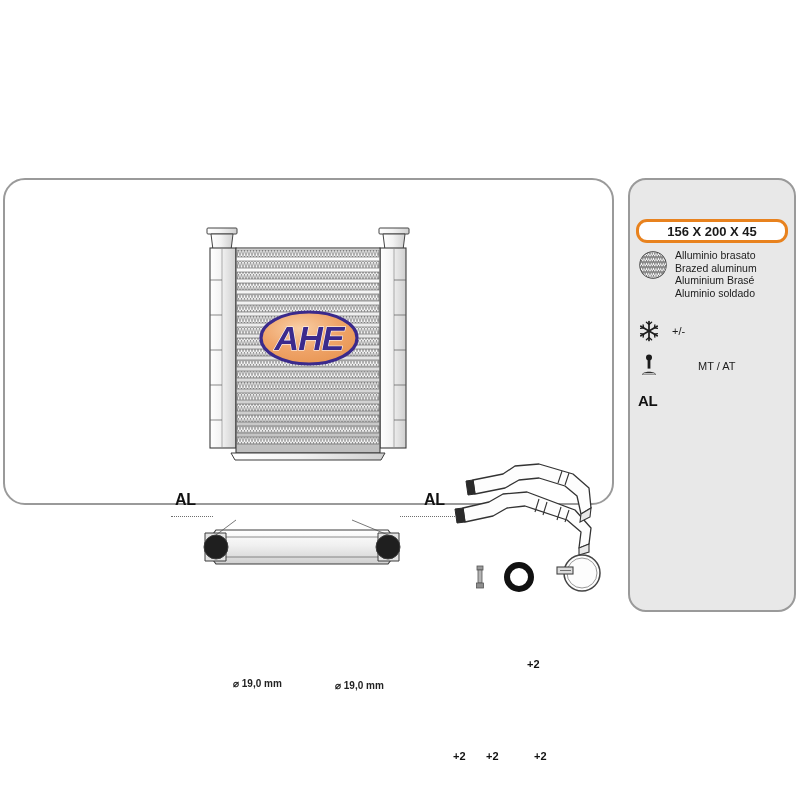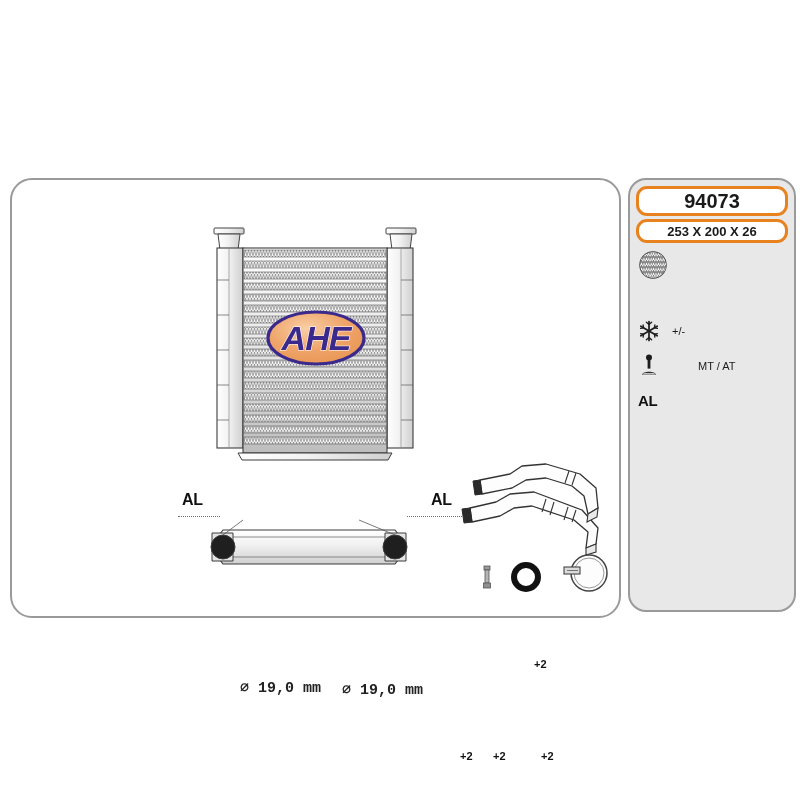--- a/index.html
+++ b/index.html
@@ -11,24 +11,24 @@
     width: 800px;
     height: 800px;
     position: relative;
     font-family: "Liberation Sans", sans-serif;
     overflow: hidden;
   }
 
   
   #main-panel {
     position: absolute;
-    left: 10px;
+    left: 3px;
     top: 178px;
     width: 611px;
-    height: 440px;
+    height: 327px;
     border: 2px solid #9a9a9a;
     border-radius: 22px;
     background: #ffffff;
     box-sizing: border-box;
   }
 
   
   #spec-panel {
     position: absolute;
     left: 628px;
@@ -124,25 +124,24 @@
     position: absolute;
     height: 0;
     border-top: 1px dotted #6e6e6e;
   }
   #al-left-leader  { left: 166px; top: 336px; width: 42px; }
   #al-right-leader { left: 395px; top: 336px; width: 55px; }
 
   
   .dim-label {
     position: absolute;
-    font-size: 15px;
+    font-size: 10px;
     font-weight: bold;
     color: #222;
     white-space: nowrap;
-    font-family: Liberation Mono, monospace;
   }
   #dim-left-label  { left: 228px; top: 498px; }
   #dim-right-label { left: 330px; top: 500px; }
 
   
   .qty {
     position: absolute;
     font-size: 11px;
     font-weight: bold;
     color: #111;
@@ -323,23 +322,22 @@
   <span class="dim-label" id="dim-right-label">⌀ 19,0 mm</span>
 
   <span class="qty" id="hose-qty">+2</span>
   <span class="qty" id="bolt-qty">+2</span>
   <span class="qty" id="gasket-qty">+2</span>
   <span class="qty" id="clamp-qty">+2</span>
 </div>
 
 <div id="spec-panel">
 
-  <div class="orange-box" id="part-number-box">94073</div>
-
-  <div class="orange-box" id="dimensions-box">253 X 200 X 26</div>
+
+  <div class="orange-box" id="dimensions-box">156 X 200 X 45</div>
 
   <div class="spec-row" id="row-material">
     <span class="spec-ico">
       <svg width="30" height="30" viewBox="0 0 30 30">
         <defs>
           <pattern id="matHatch" width="2.4" height="5" patternUnits="userSpaceOnUse">
             <rect width="2.4" height="5" fill="#ffffff"></rect>
             <path d="M0 5 L1.2 0 L2.4 5" stroke="#4a4a4a" stroke-width="0.6" fill="none"></path>
           </pattern>
           <clipPath id="matClip">
@@ -351,20 +349,24 @@
           <rect x="0" y="0" width="30" height="30" fill="url(#matHatch)"></rect>
           <g stroke="#555" stroke-width="0.8">
             <line x1="0" y1="7" x2="30" y2="7"></line>
             <line x1="0" y1="12" x2="30" y2="12"></line>
             <line x1="0" y1="17" x2="30" y2="17"></line>
             <line x1="0" y1="22" x2="30" y2="22"></line>
           </g>
         </g>
       </svg>
     </span>
+    <span class="spec-txt">Alluminio brasato
+Brazed aluminum
+Aluminium Brasé
+Aluminio soldado</span>
   </div>
 
   <div class="spec-row" id="row-ac">
     <span class="spec-ico">
       <svg width="22" height="22" viewBox="0 0 22 22">
         <g stroke="#1c1c1c" stroke-width="1.7" stroke-linecap="round">
           <line x1="11" y1="1.5" x2="11" y2="20.5"></line>
           <line x1="2.8" y1="6.2" x2="19.2" y2="15.8"></line>
           <line x1="2.8" y1="15.8" x2="19.2" y2="6.2"></line>
         </g>

